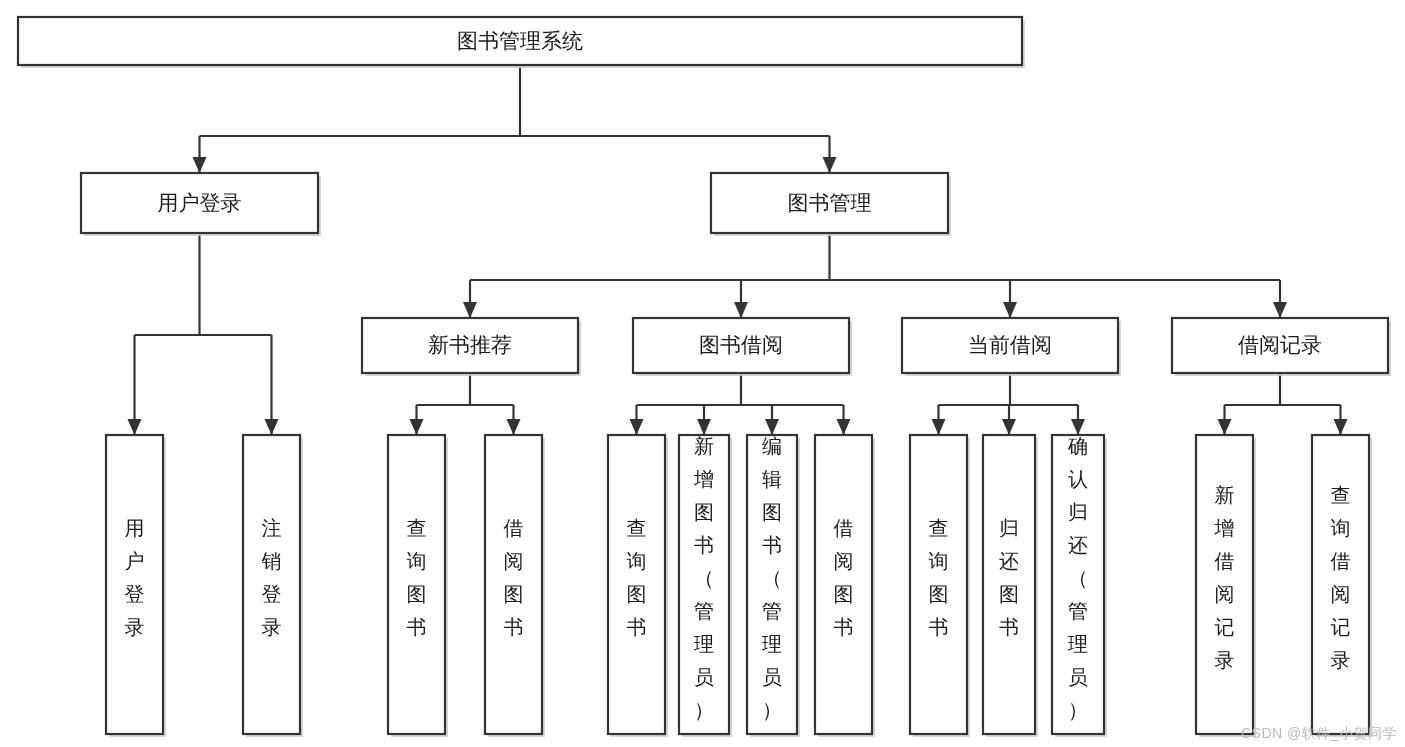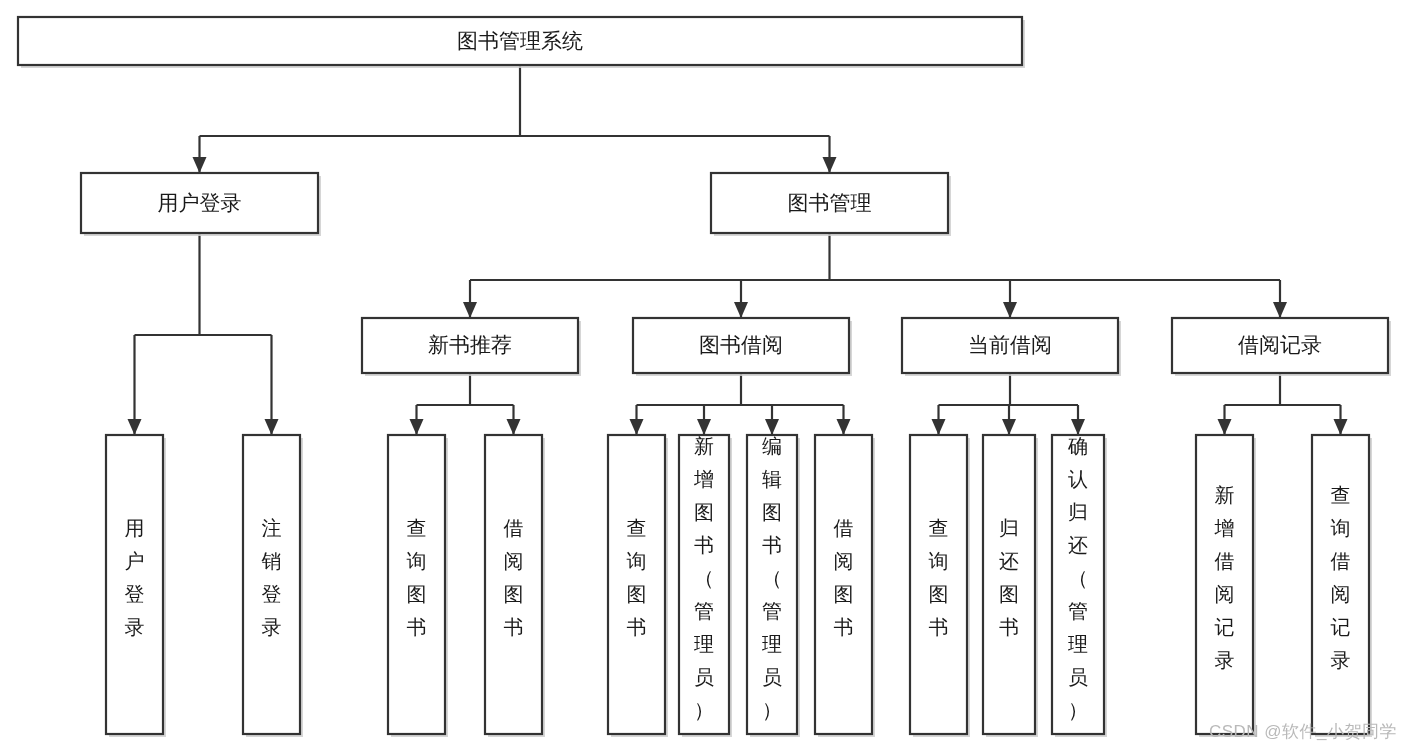--- a/index.html
+++ b/index.html
@@ -58,21 +58,21 @@
     fill: #1a1a1a;
     font-family: "Liberation Sans", "DejaVu Sans", sans-serif;
     font-size: 20px;
     text-anchor: middle;
   }
   .watermark {
     position: absolute;
     right: 8px;
     bottom: 4px;
     font-family: "Liberation Sans", "DejaVu Sans", sans-serif;
-    font-size: 17px;
+    font-size: 14px;
     color: #b9b9b9;
     letter-spacing: 0.5px;
     white-space: nowrap;
     user-select: none;
   }
 </style>
 </head>
 <body>
 
 <div id="diagram-root">

